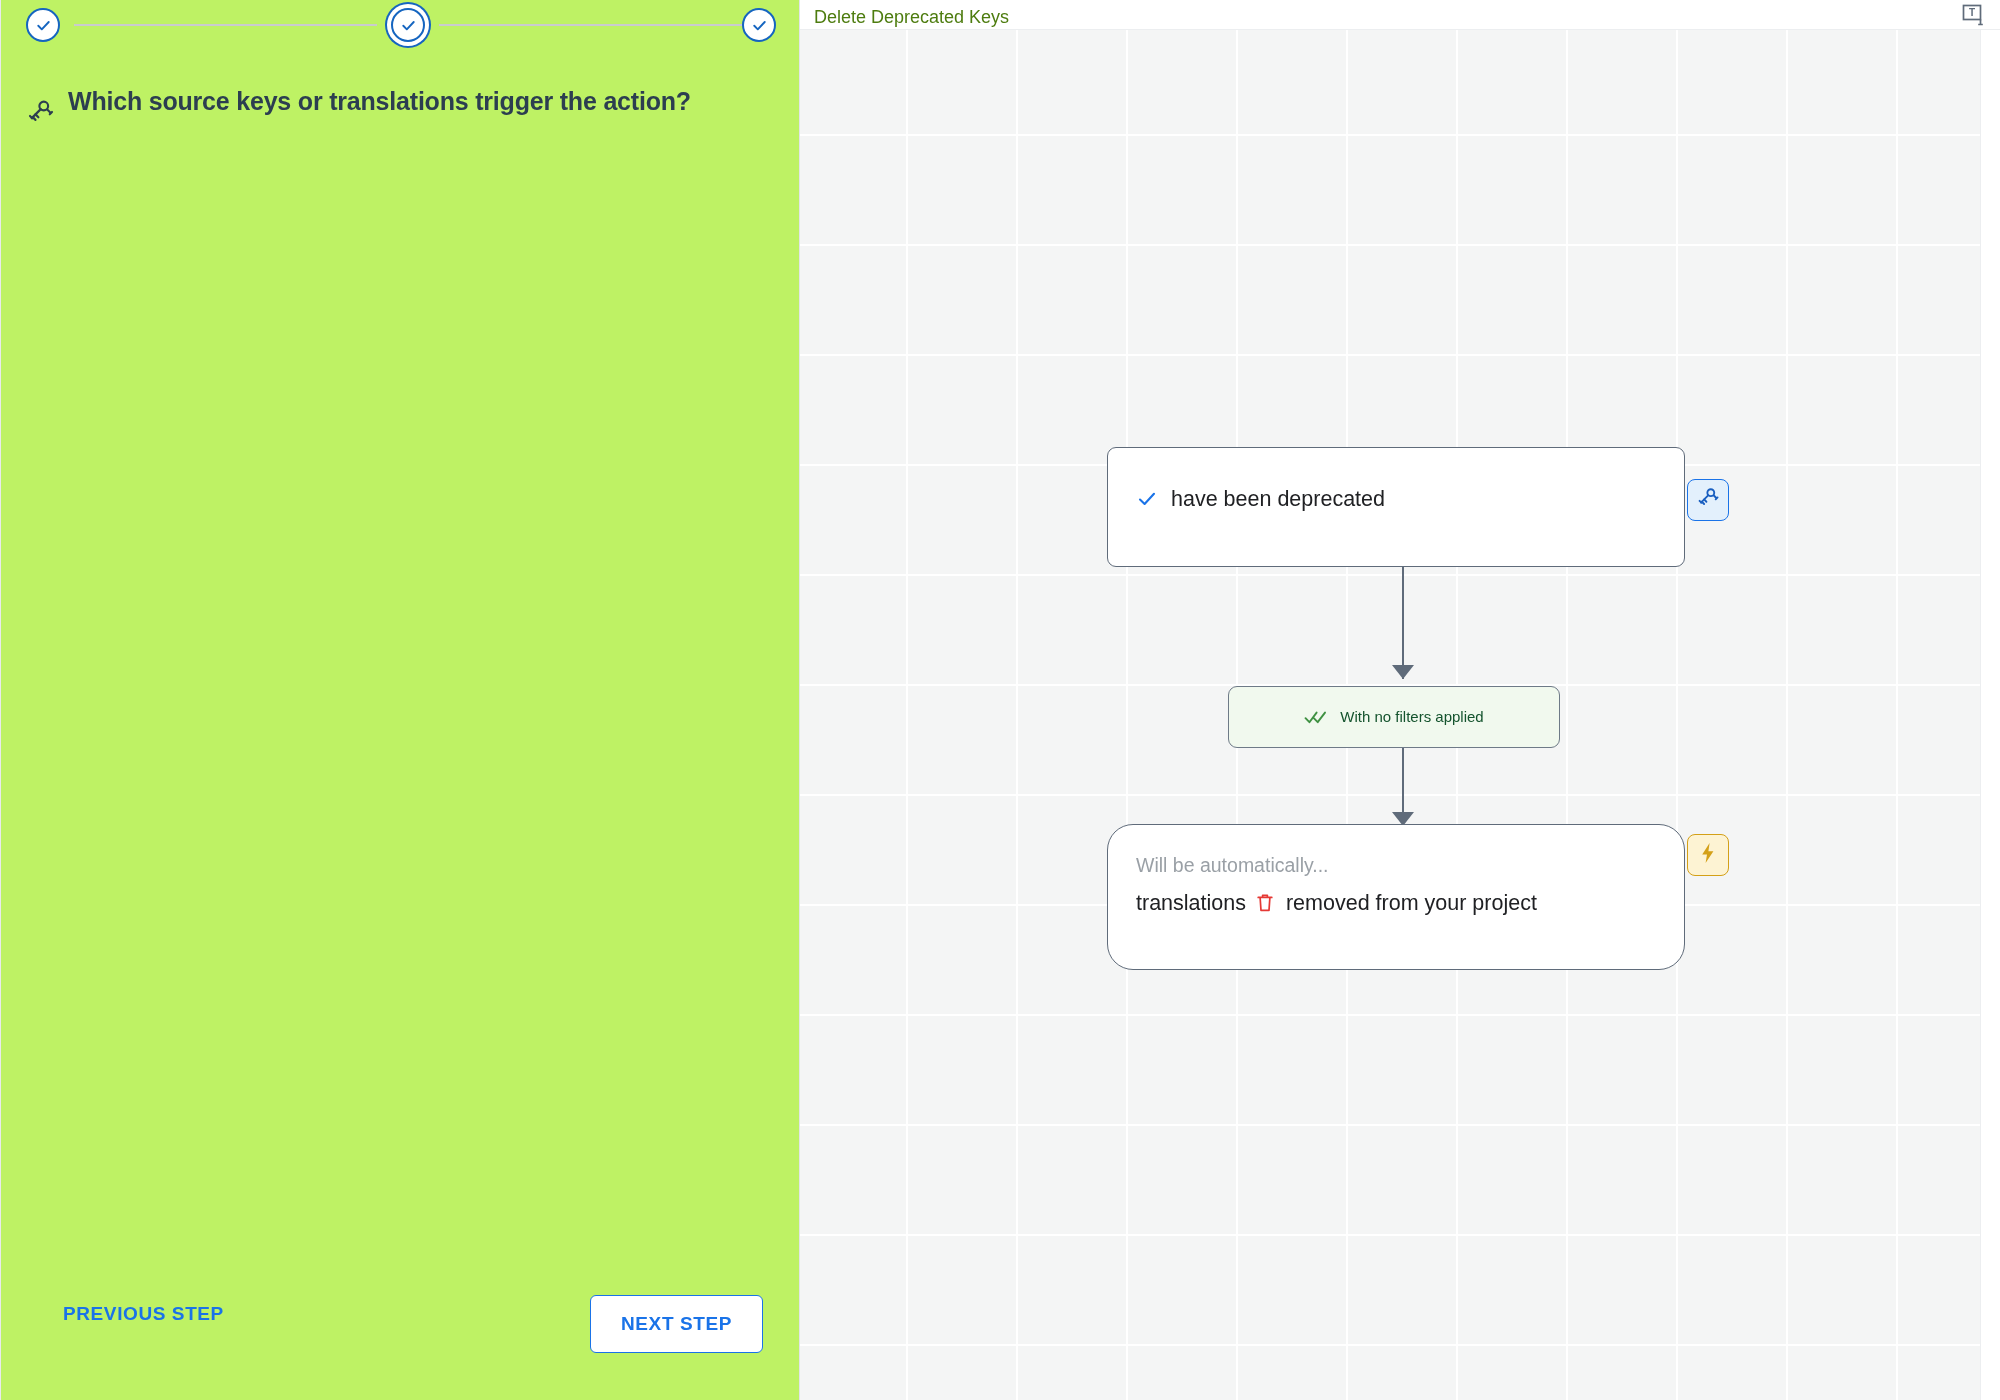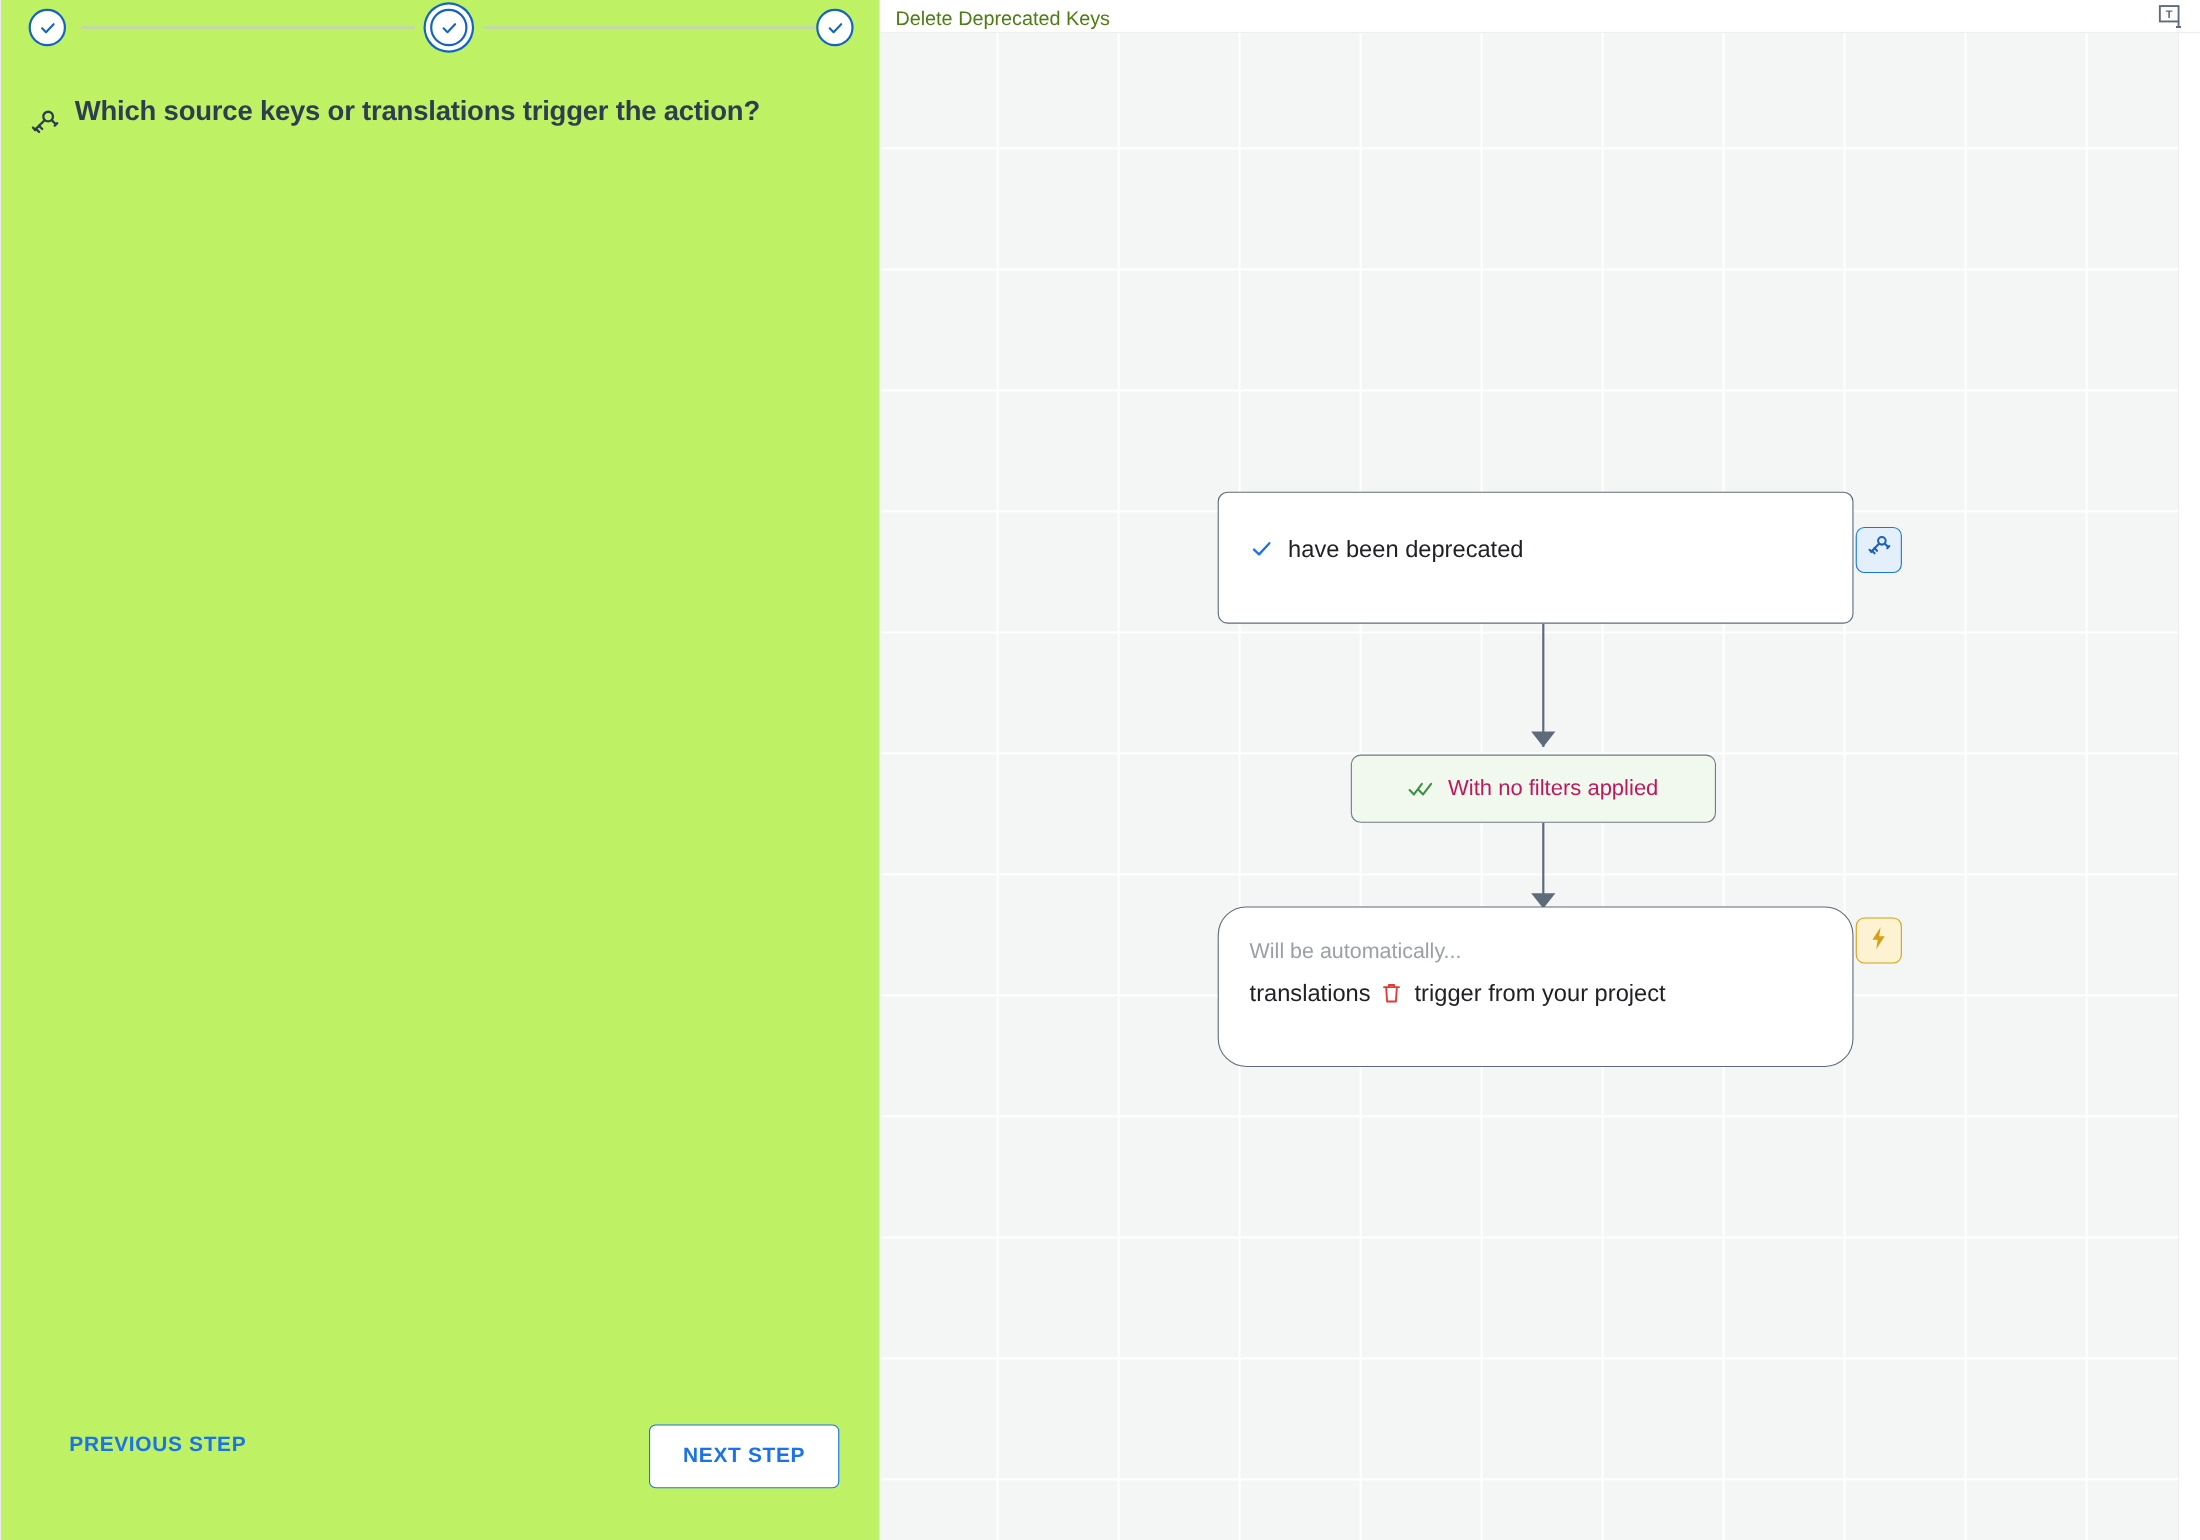--- a/index.html
+++ b/index.html
@@ -262,22 +262,22 @@
     width: 332px;
     height: 62px;
     background: #f1f9ee;
     border: 1.4px solid #6e7a87;
     border-radius: 9px;
     display: flex;
     align-items: center;
     justify-content: center;
   }
   .filter-label {
-    font-size: 20px;
-    color: #be185d;
+    font-size: 15px;
+    color: #14532d;
     line-height: 26px;
     display: flex;
     align-items: center;
   }
   .double-tick { margin-right: 12px; display: inline-flex; }
 
   #node-action {
     left: 307px;
     top: 824px;
     width: 578px;
@@ -452,21 +452,21 @@
     <div class="node-placeholder">Will be automatically...</div>
     <div class="node-main">
       <span>translations</span>
       <span class="trash-icon">
         <svg width="20" height="22" viewBox="0 0 20 22">
           <path d="M3.2 5.4 L16.8 5.4" stroke="#e53935" stroke-width="1.7" stroke-linecap="round"></path>
           <path d="M7.6 5.4 L7.6 3.4 L12.4 3.4 L12.4 5.4" fill="none" stroke="#e53935" stroke-width="1.7" stroke-linejoin="round"></path>
           <path d="M5.1 5.4 L6.0 18.4 L14.0 18.4 L14.9 5.4" fill="none" stroke="#e53935" stroke-width="1.7" stroke-linejoin="round"></path>
         </svg>
       </span>
-      <span>trigger from your project</span>
+      <span>removed from your project</span>
     </div>
   </div>
   <div class="badge badge-action">
     <span>
       <svg width="22" height="24" viewBox="0 0 22 24">
         <path d="M12.6 2 L5.2 13.4 L10.0 13.4 L8.6 22 L16.4 10.2 L11.4 10.2 Z" fill="#d4a017"></path>
       </svg>
     </span>
   </div>
 

